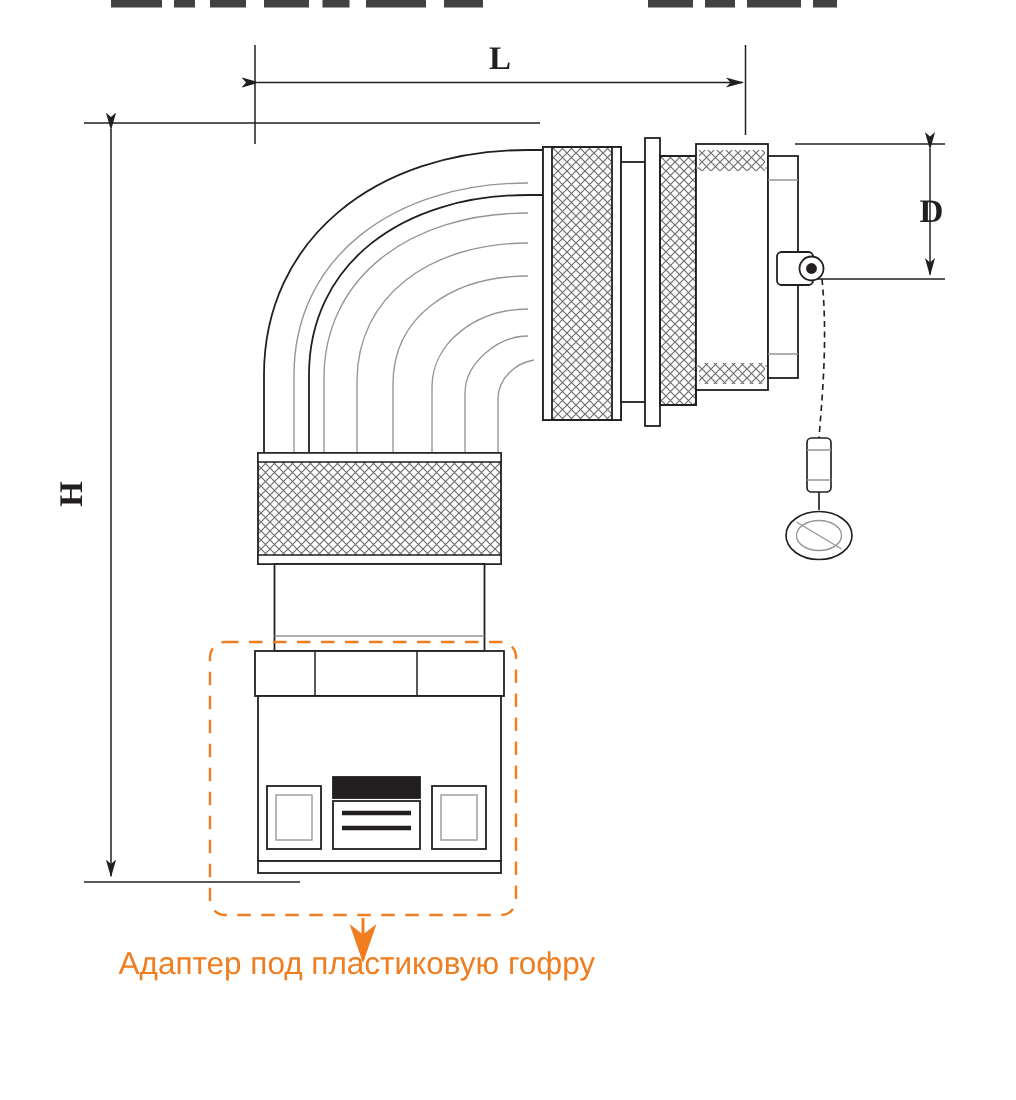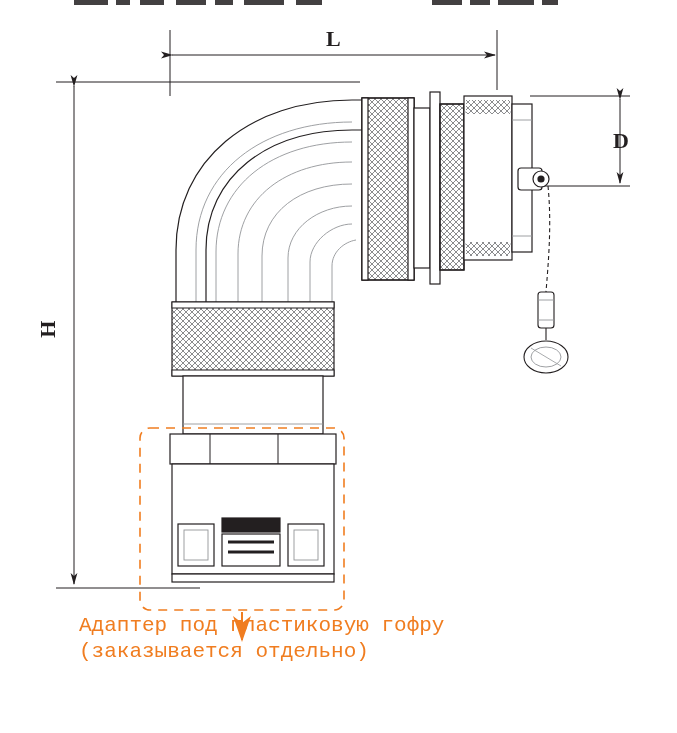--- a/index.html
+++ b/index.html
@@ -37,24 +37,24 @@
   #label-L { left: 326px; top: 26px; }
   #label-D { left: 613px; top: 128px; }
   #label-H {
     left: 39px; top: 316px;
     transform: rotate(-90deg);
     transform-origin: center center;
   }
   .caption {
     position: absolute;
     left: 79px;
-    top: 613px;
+    top: 630px;
     width: 520px;
     color: #f07d20;
-    font-family: Liberation Mono, monospace;
+    font-family: Liberation Sans, sans-serif;
     font-size: 21px;
     line-height: 26px;
   }
   .caption div { white-space: nowrap; }
 </style>
 </head>
 <body>
 
 <div id="stage">
 
@@ -191,16 +191,15 @@
       <path d="M531,348 L561,366" stroke="#939598" stroke-width="0.8"></path>
     </g>
   </svg>
 
   <div class="dim-label" id="label-L">L</div>
   <div class="dim-label" id="label-D">D</div>
   <div class="dim-label" id="label-H">H</div>
 
   <div class="caption">
     <div>Адаптер под пластиковую гофру</div>
-    <div>(заказывается отдельно)</div>
   </div>
 
 </div>
 
 </body></html>

